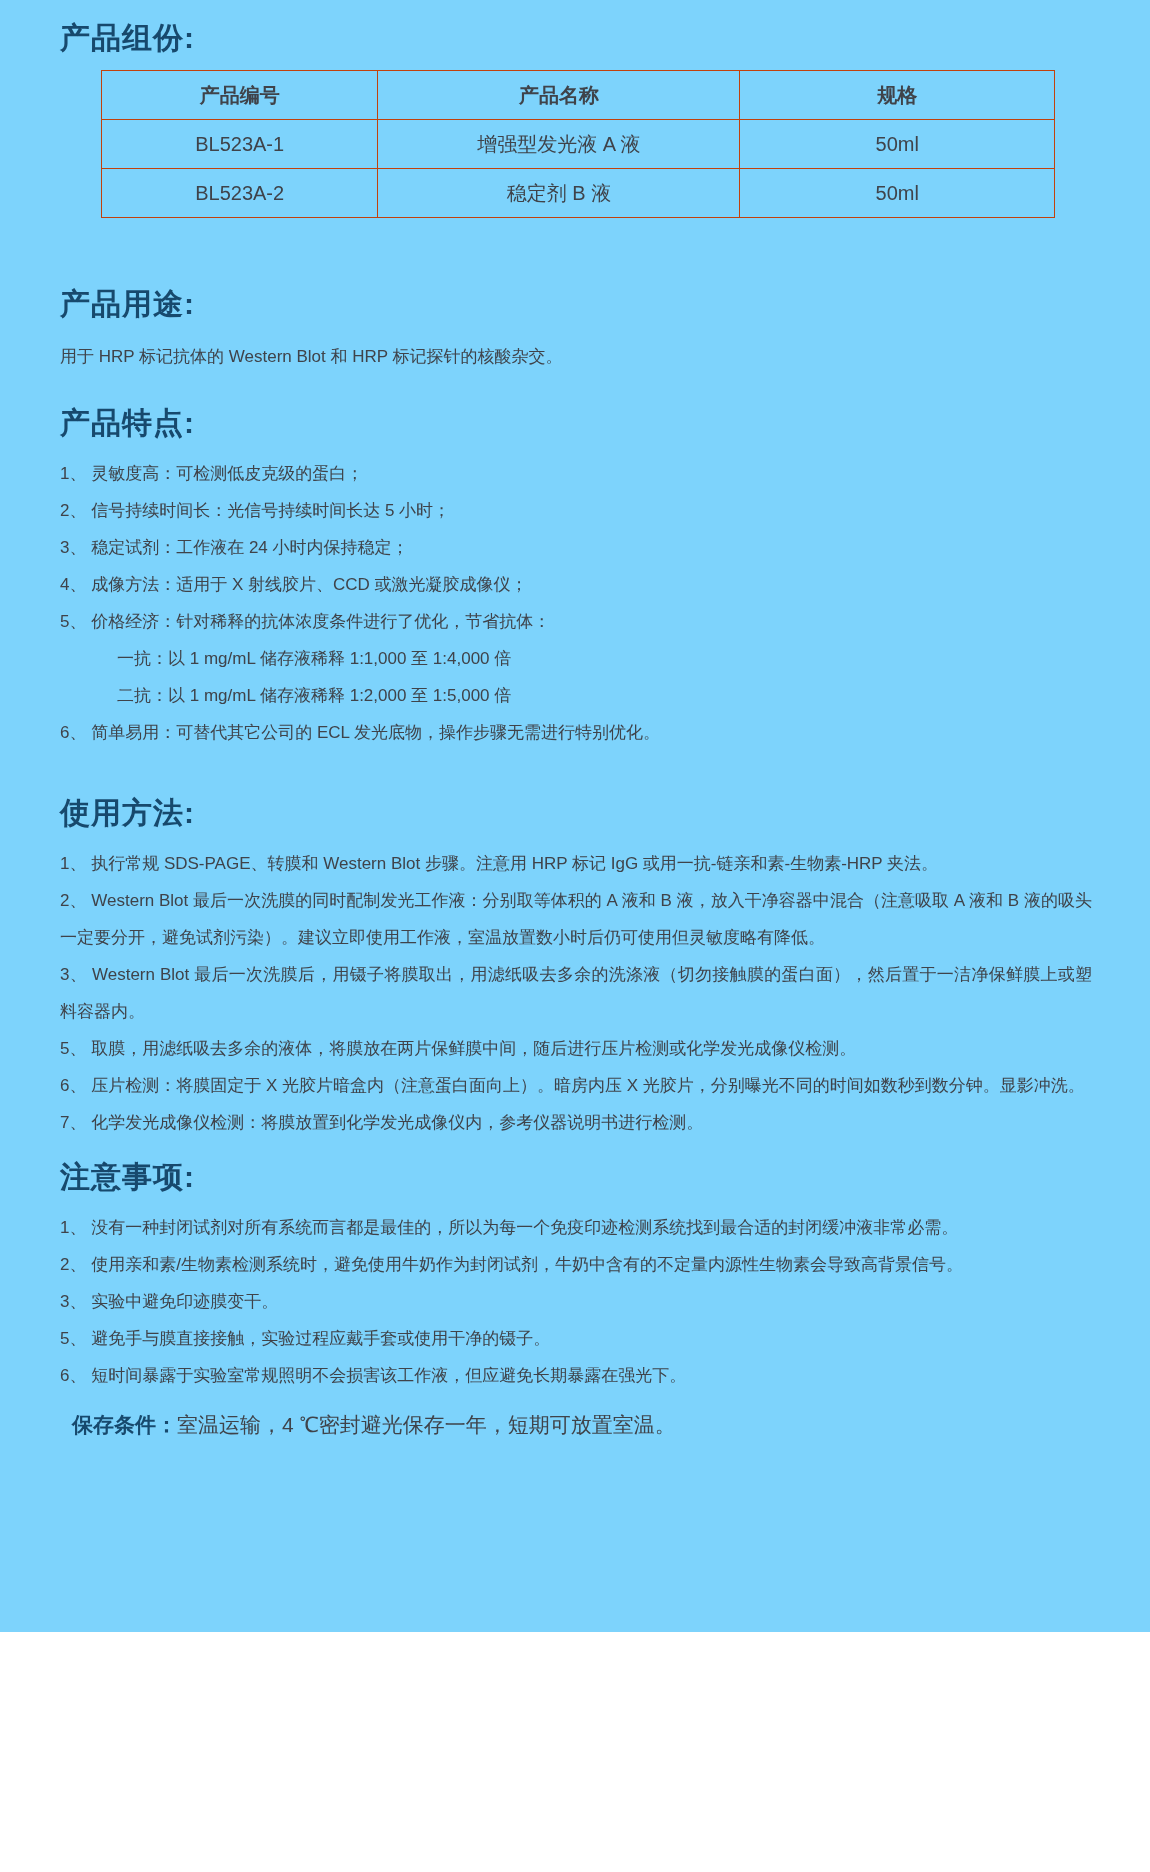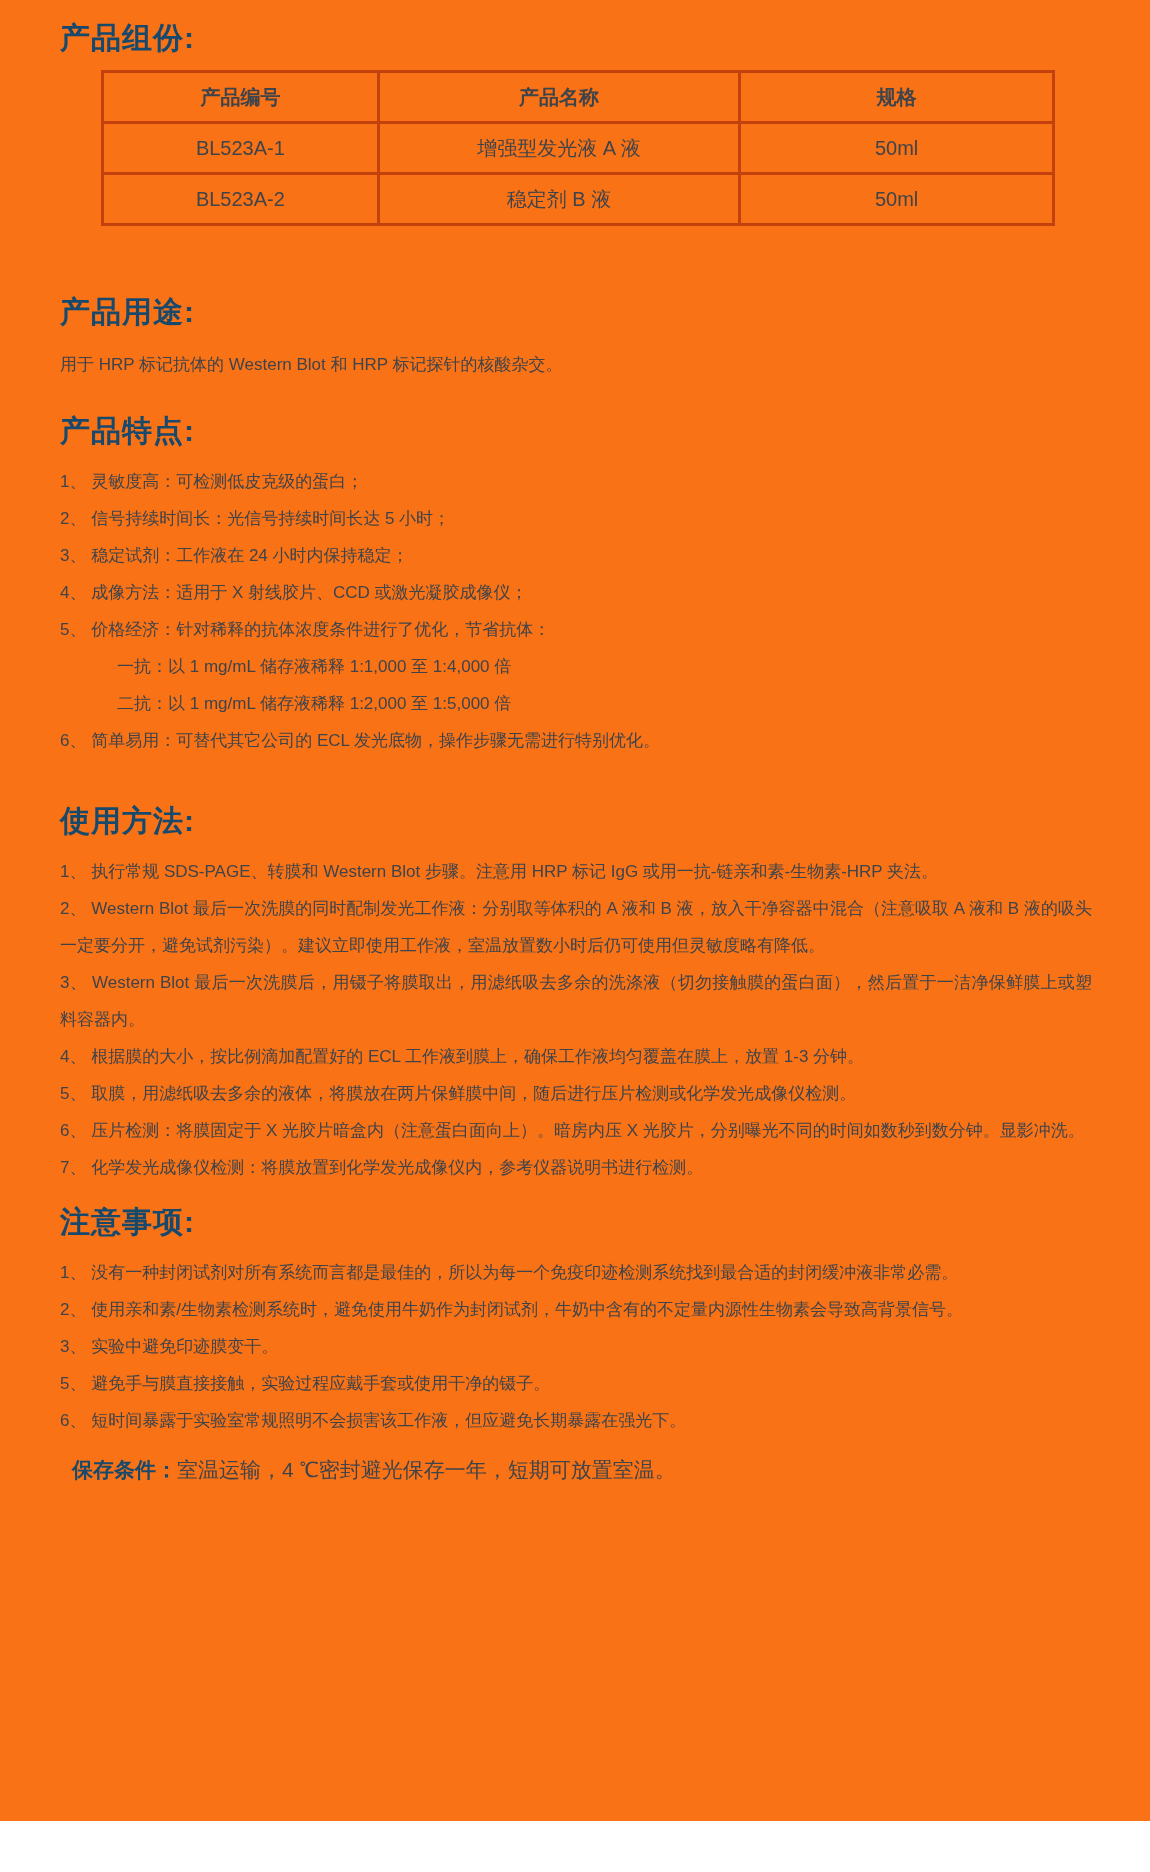--- a/index.html
+++ b/index.html
@@ -10,41 +10,41 @@
   body {
     width: 1150px;
     height: 1872px;
     font-family: "Liberation Sans", sans-serif;
     color: #3f434a;
     overflow: hidden;
   }
   .page {
     box-sizing: border-box;
     width: 1150px;
-    height: 1821px;
+    height: 1632px;
     padding: 18px 58px 0 60px;
-    background: #f97316;
+    background: #7dd3fc;
   }
   .sec-heading {
     font-size: 30px;
     line-height: 40px;
     font-weight: 700;
     color: #17496d;
     margin: 0;
     letter-spacing: 1px;
   }
   
   .comp-table {
     border-collapse: collapse;
     width: 954px;
     margin: 12px 0 0 41px;
     table-layout: fixed;
   }
   .comp-table th, .comp-table td {
-    border: 3px solid #c2410c;
+    border: 1px solid #c2410c;
     height: 48px;
     text-align: center;
     vertical-align: middle;
     font-size: 20px;
     color: #3f434a;
     padding: 0;
   }
   .comp-table th { font-weight: 700; }
   .comp-table td { font-weight: 400; }
   .col-code { width: 29%; }
@@ -125,21 +125,20 @@
     <p class="li indent">一抗：以 1 mg/mL 储存液稀释 1:1,000 至 1:4,000 倍</p>
     <p class="li indent">二抗：以 1 mg/mL 储存液稀释 1:2,000 至 1:5,000 倍</p>
     <p class="li">6、 简单易用：可替代其它公司的 ECL 发光底物，操作步骤无需进行特别优化。</p>
   </div>
 
   <h2 class="sec-heading mt-meth-h">使用方法:</h2>
   <div class="mt-meth-list">
     <p class="li">1、 执行常规 SDS-PAGE、转膜和 Western Blot 步骤。注意用 HRP 标记 IgG 或用一抗-链亲和素-生物素-HRP 夹法。</p>
     <p class="li">2、 Western Blot 最后一次洗膜的同时配制发光工作液：分别取等体积的 A 液和 B 液，放入干净容器中混合（注意吸取 A 液和 B 液的吸头一定要分开，避免试剂污染）。建议立即使用工作液，室温放置数小时后仍可使用但灵敏度略有降低。</p>
     <p class="li">3、 Western Blot 最后一次洗膜后，用镊子将膜取出，用滤纸吸去多余的洗涤液（切勿接触膜的蛋白面），然后置于一洁净保鲜膜上或塑料容器内。</p>
-    <p class="li">4、 根据膜的大小，按比例滴加配置好的 ECL 工作液到膜上，确保工作液均匀覆盖在膜上，放置 1-3 分钟。</p>
     <p class="li">5、 取膜，用滤纸吸去多余的液体，将膜放在两片保鲜膜中间，随后进行压片检测或化学发光成像仪检测。</p>
     <p class="li">6、 压片检测：将膜固定于 X 光胶片暗盒内（注意蛋白面向上）。暗房内压 X 光胶片，分别曝光不同的时间如数秒到数分钟。显影冲洗。</p>
     <p class="li">7、 化学发光成像仪检测：将膜放置到化学发光成像仪内，参考仪器说明书进行检测。</p>
   </div>
 
   <h2 class="sec-heading mt-note-h">注意事项:</h2>
   <div class="mt-note-list">
     <p class="li">1、 没有一种封闭试剂对所有系统而言都是最佳的，所以为每一个免疫印迹检测系统找到最合适的封闭缓冲液非常必需。</p>
     <p class="li">2、 使用亲和素/生物素检测系统时，避免使用牛奶作为封闭试剂，牛奶中含有的不定量内源性生物素会导致高背景信号。</p>
     <p class="li">3、 实验中避免印迹膜变干。</p>

